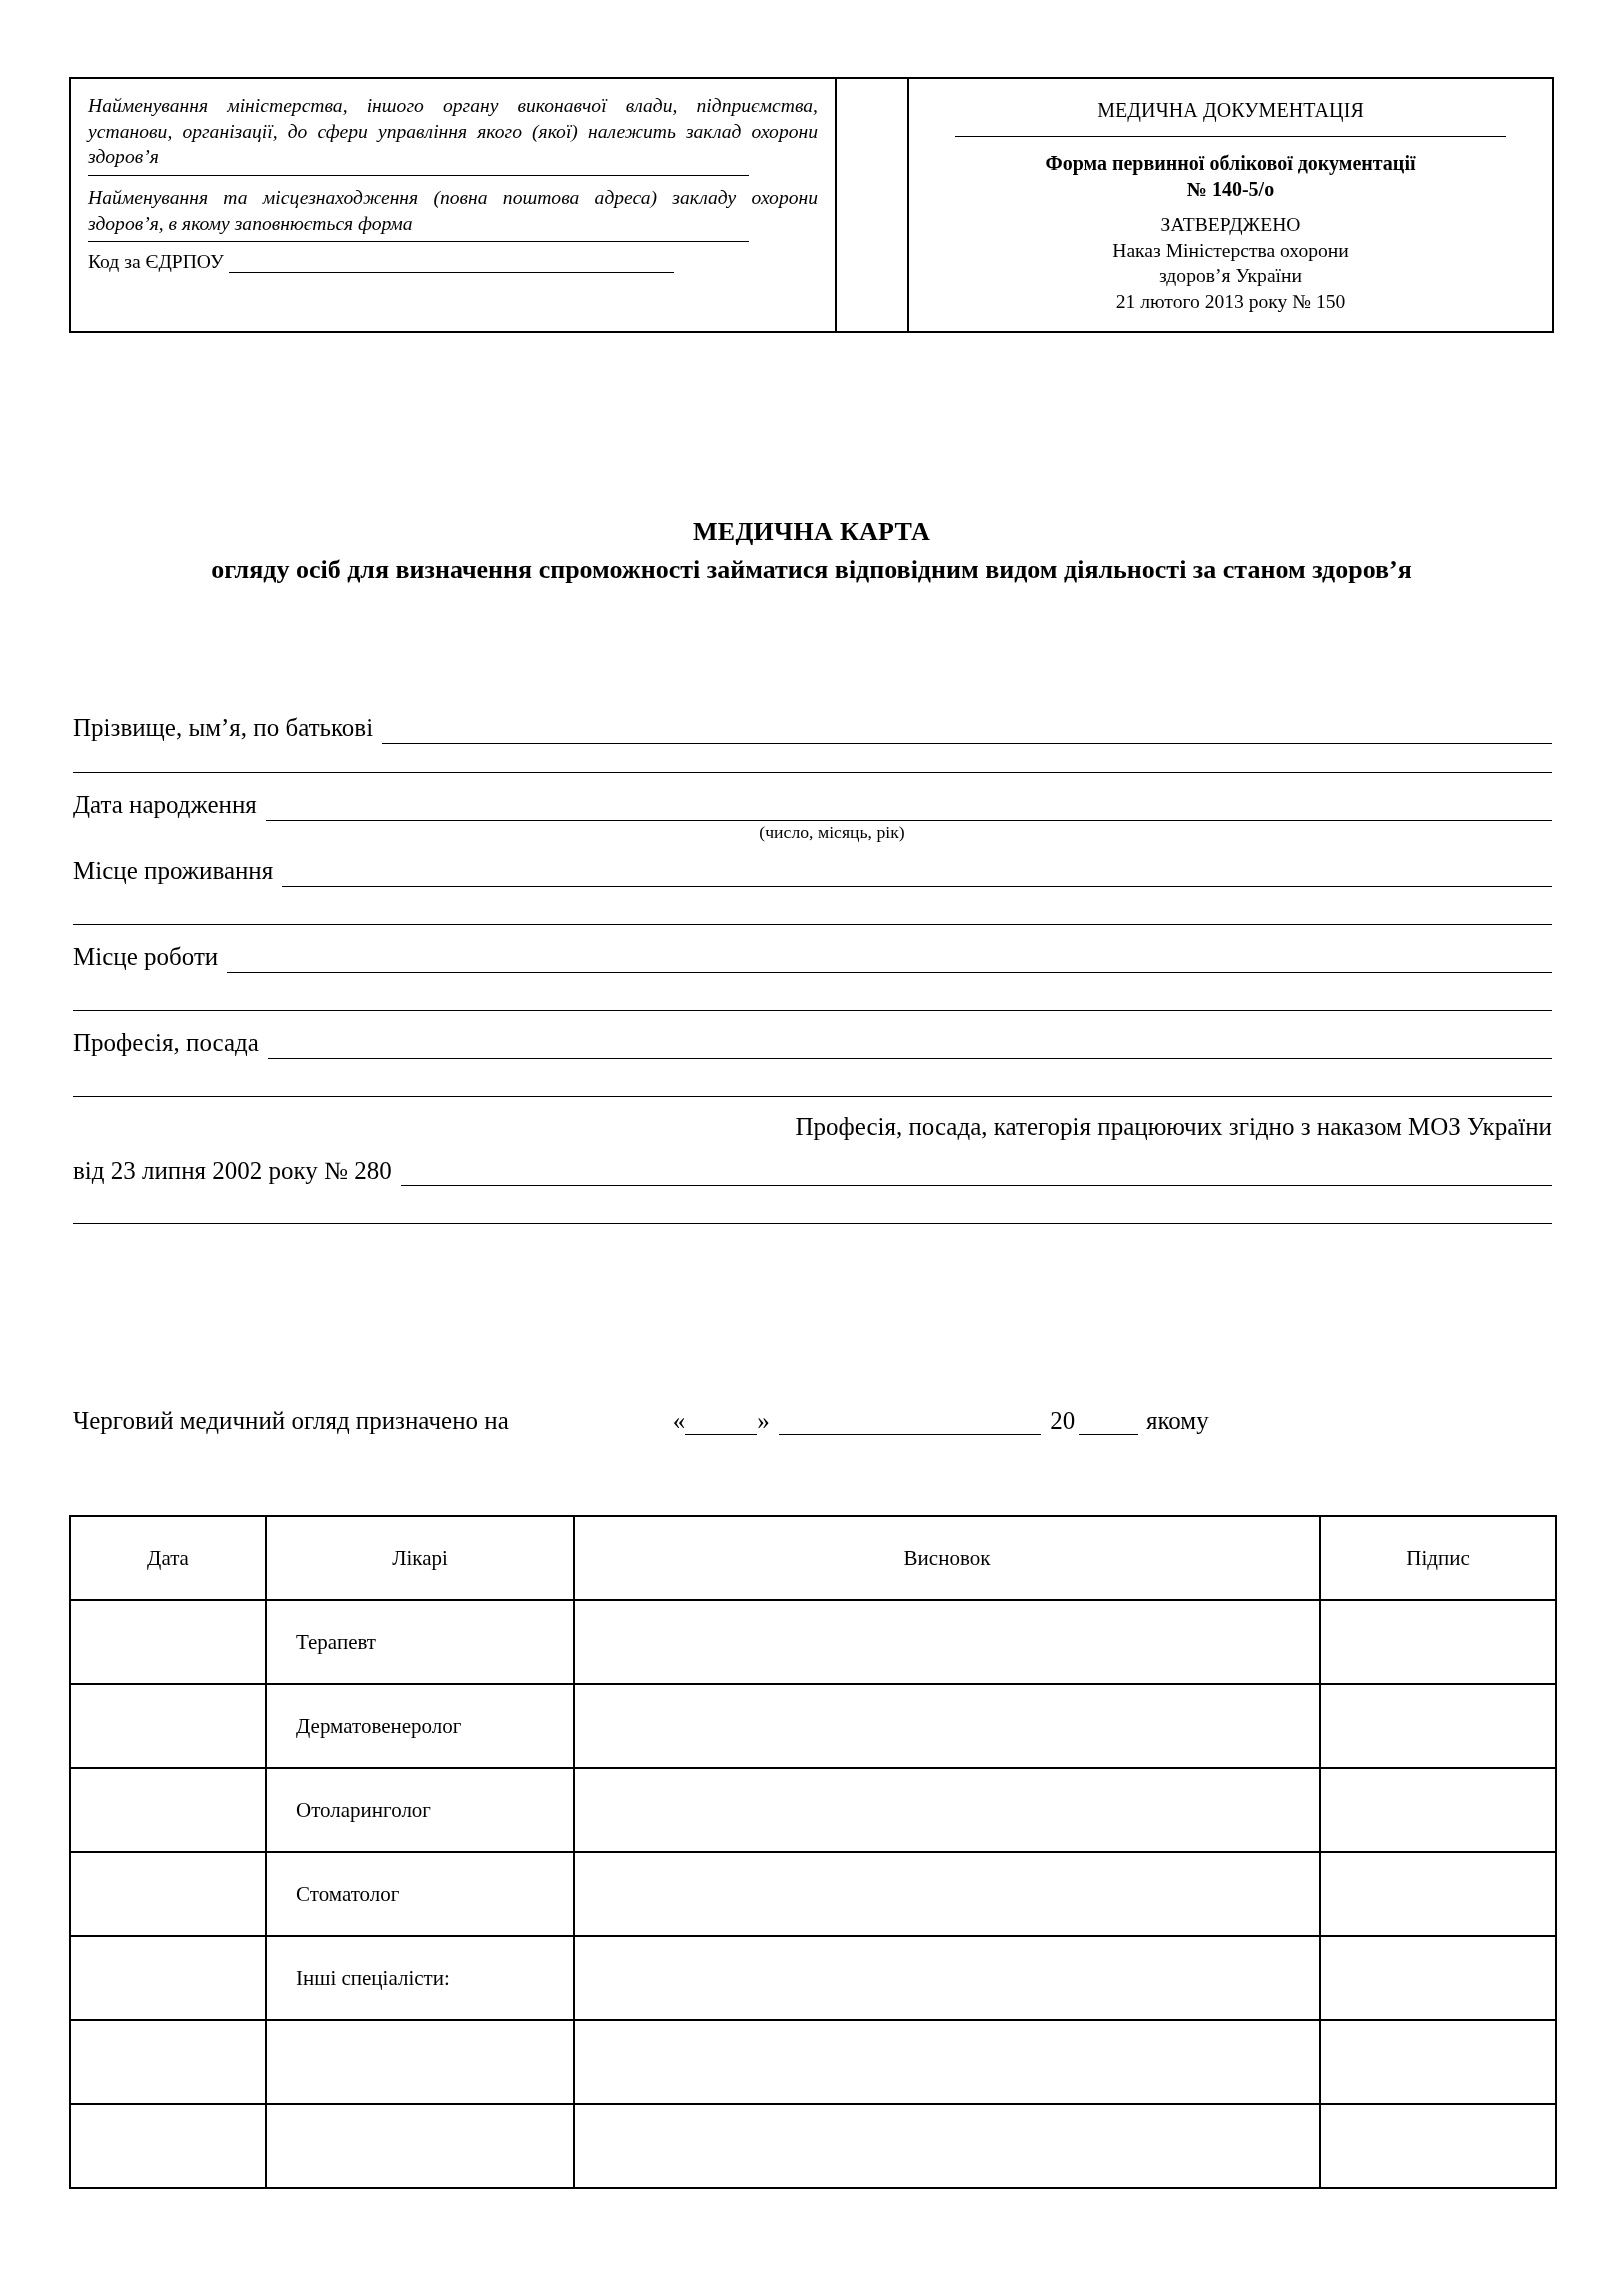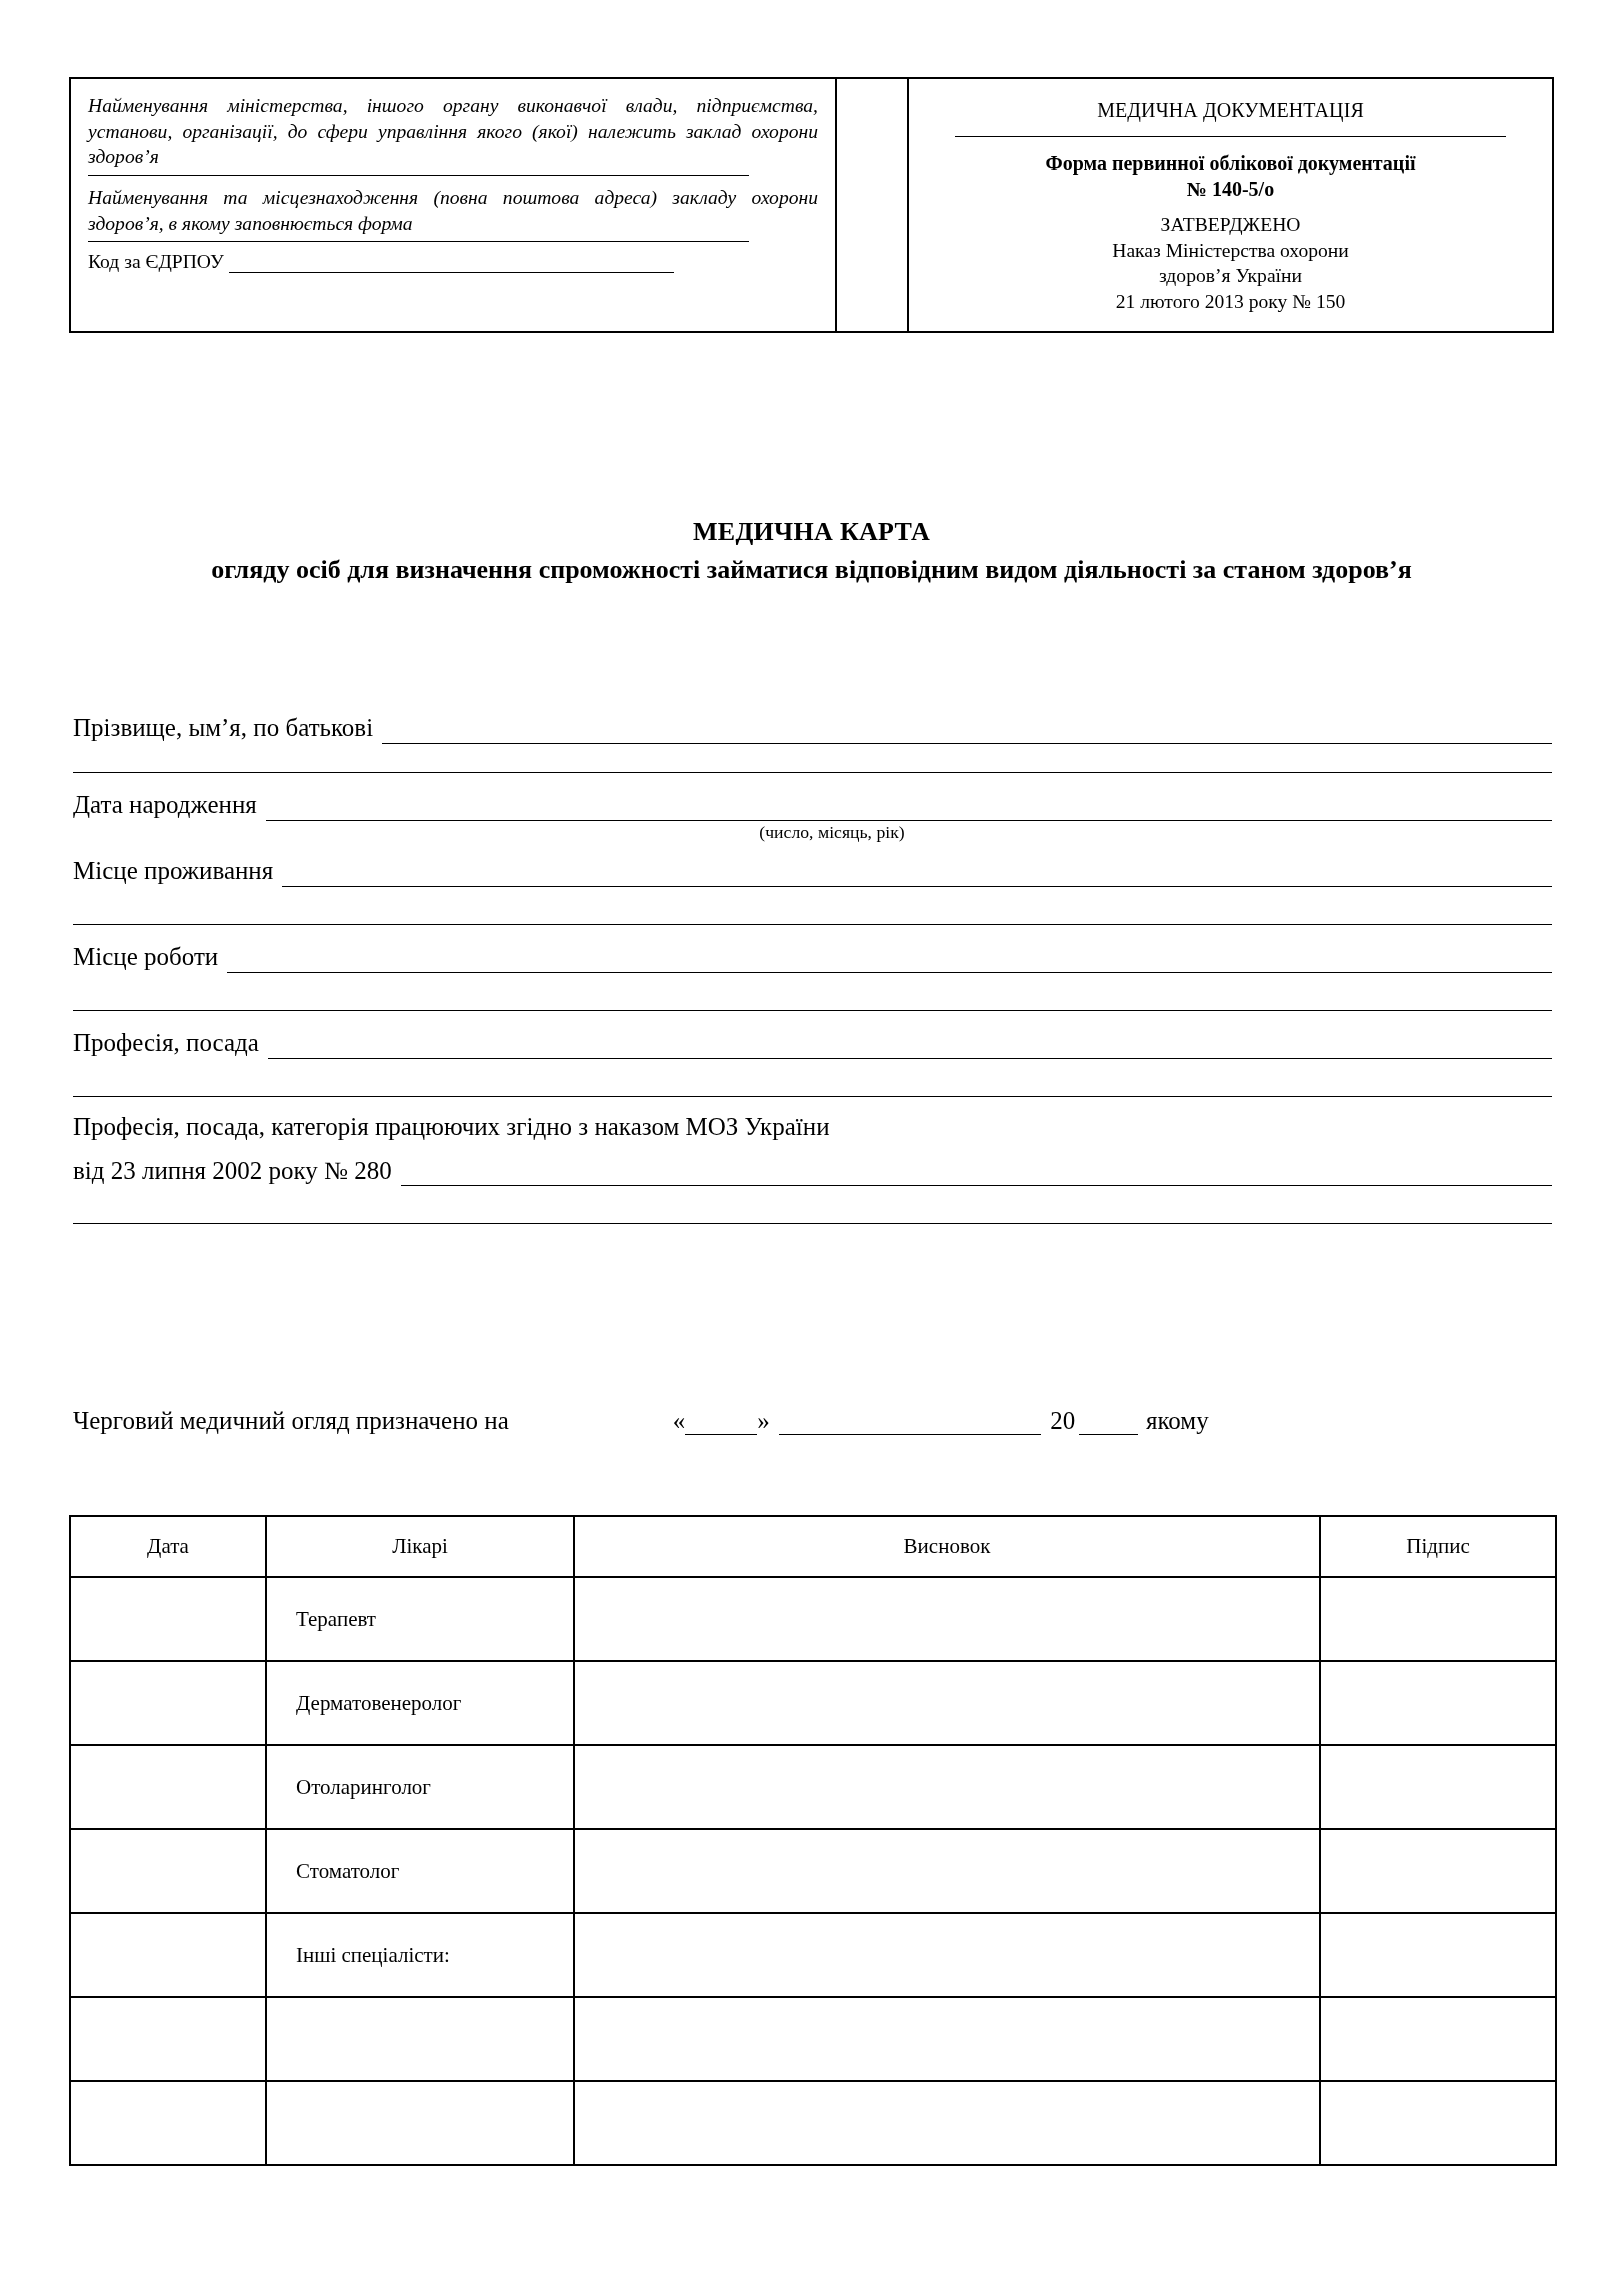--- a/index.html
+++ b/index.html
@@ -158,20 +158,21 @@
     margin-bottom: 1.3px;
     padding-left: 39px;
   }
   .gap8 { height: 5.2px; }
   .gap14 { height: 9.2px; }
   .gap20 { height: 13px; }
 
   .nextrow {
     font-size: 25px;
     line-height: 1.35;
+    text-align: right;
   }
 
   
   .nextexam {
     position: absolute;
     left: 73px;
     top: 1407px;
     width: 1479px;
     font-size: 25px;
     display: flex;
@@ -212,21 +213,21 @@
     table-layout: fixed;
   }
   table.exam th, table.exam td {
     border: 2px solid #000;
     font-size: 21px;
     font-weight: normal;
     height: 84px;
     box-sizing: border-box;
   }
   table.exam th {
-    height: 61px;
+    height: 84px;
   }
   table.exam td.doc {
     text-align: left;
     padding-left: 29px;
     vertical-align: middle;
   }
   col.c-date { width: 196px; }
   col.c-doc  { width: 308px; }
   col.c-conc { width: 746px; }
   col.c-sign { width: 236px; }

